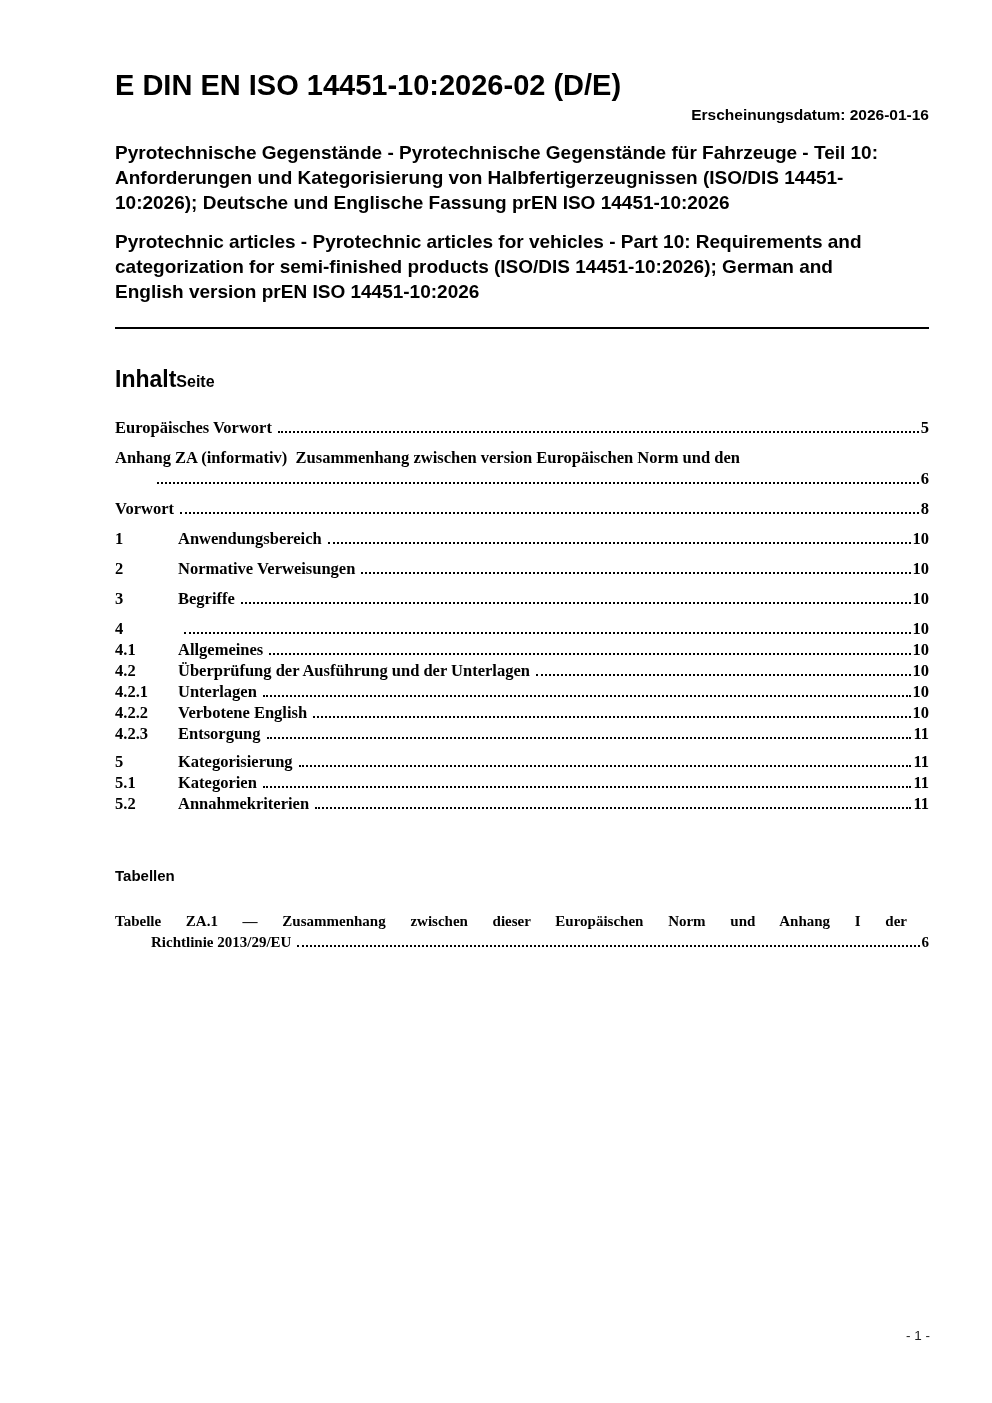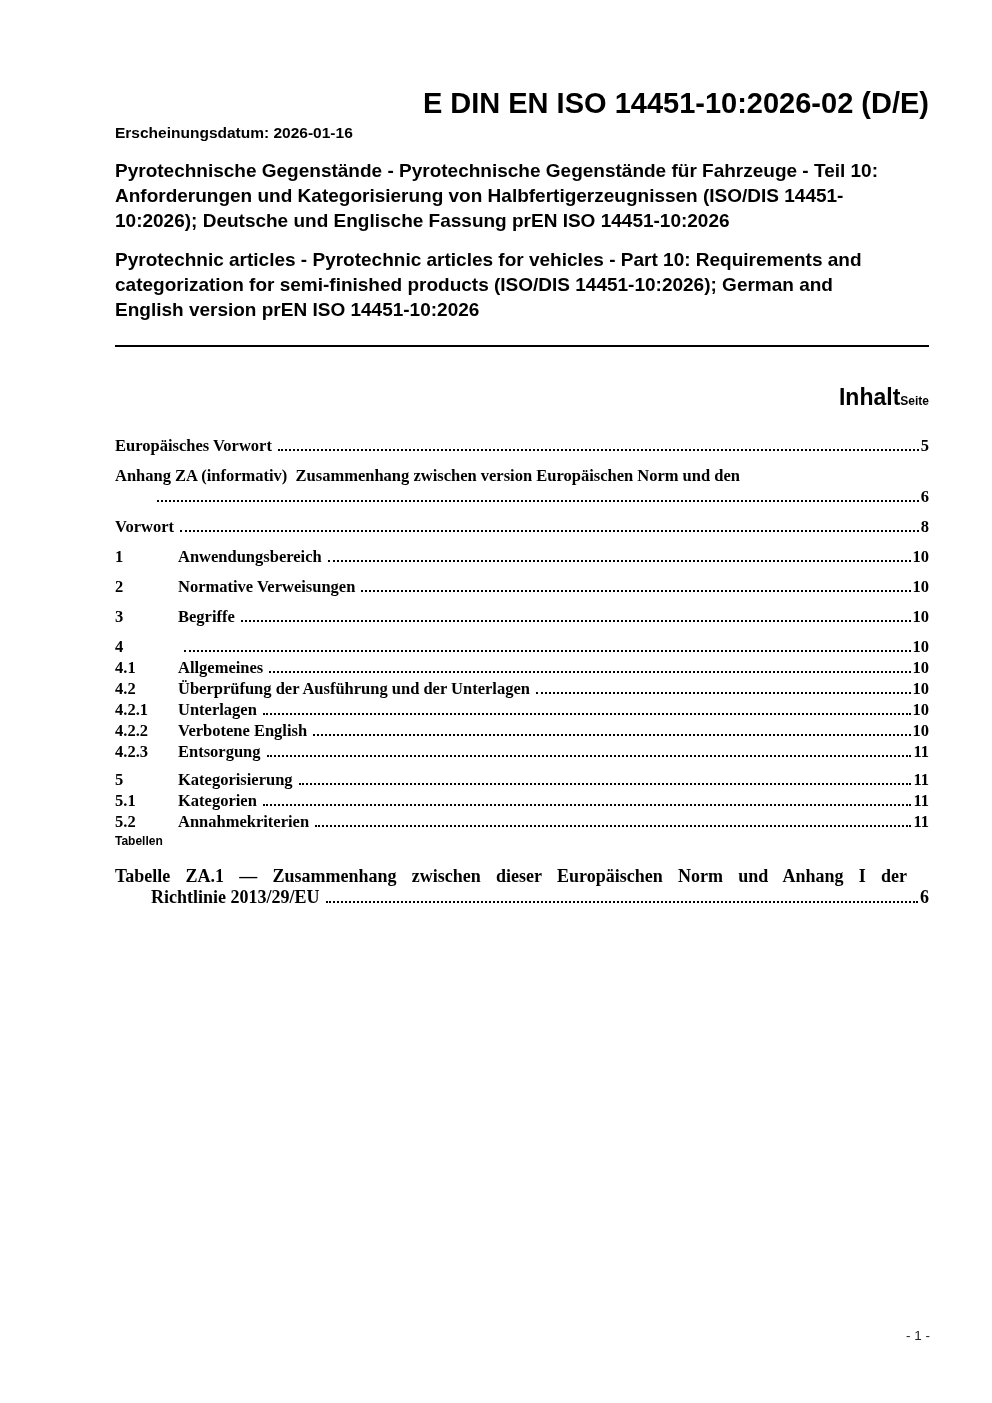--- a/index.html
+++ b/index.html
@@ -3,52 +3,52 @@
 <meta charset="utf-8">
 <style>
   html,body{margin:0;padding:0;}
   body{
     width:992px;height:1403px;position:relative;background:#ffffff;color:#000;
     font-family:"Liberation Sans",sans-serif;overflow:hidden;
   }
   .page{position:absolute;left:115px;top:0;width:814px;}
 
   
-  .doc-number{margin-top:87px;font-size:29px;line-height:33px;font-weight:700;letter-spacing:0;text-align:right;}
-  .publish-date{margin-top:3px;font-size:15.5px;line-height:19px;font-weight:700;}
+  .doc-number{margin-top:69px;font-size:29px;line-height:33px;font-weight:700;letter-spacing:0;}
+  .publish-date{margin-top:3px;font-size:15.5px;line-height:19px;font-weight:700;text-align:right;}
 
   
   .title-block{font-weight:700;font-size:19px;line-height:25px;white-space:pre-line;}
   .title-de{margin-top:16px;}
   .title-en{margin-top:14px;padding-bottom:23px;border-bottom:2.5px solid #000;}
 
   
-  .inhalt-row{margin-top:37px;display:flex;justify-content:flex-end;align-items:baseline;}
+  .inhalt-row{margin-top:37px;display:flex;justify-content:flex-start;align-items:baseline;}
   .inhalt-heading{font-size:23px;line-height:27px;font-weight:700;}
-  .seite-label{font-size:12px;font-weight:700;}
+  .seite-label{font-size:16px;font-weight:700;}
 
   
   .toc-list{margin-top:24px;font-family:"Liberation Serif",serif;font-weight:700;
             font-size:16.5px;line-height:21px;}
   .toc-entry.top{margin-top:9px;}
   .toc-entry.sub{margin-top:0;font-family:Liberation Serif, serif;}
   .toc-entry:first-child{margin-top:0;}
   .toc-entry.sub + .toc-entry.top{margin-top:7px;}
   .toc-line{display:flex;align-items:baseline;}
   .toc-num{flex:0 0 63px;}
   .toc-dots{flex:1 1 auto;min-width:16px;border-bottom:2px dotted #000;margin:0 2px 3px 6px;}
   .toc-page{flex:0 0 auto;}
   .entry-line1{white-space:pre-wrap;}
   .wrap-indent{flex:0 0 36px;}
 
   
-  .tables-heading{font-family:"Liberation Sans",sans-serif;
-                  font-size:12px;line-height:18px;font-weight:700;}
-  .tables-list{margin-top:16px;font-family:"Liberation Serif",serif;font-weight:700;
-               font-size:18px;line-height:21px;}
+  .tables-heading{margin-top:53px;font-family:"Liberation Sans",sans-serif;
+                  font-size:15px;line-height:18px;font-weight:700;}
+  .tables-list{margin-top:26px;font-family:"Liberation Serif",serif;font-weight:700;
+               font-size:15px;line-height:21px;}
   .table-entry-line1{width:792px;text-align:justify;text-align-last:justify;white-space:normal;}
 
   
   .page-footer{position:absolute;right:62px;bottom:60px;font-size:13.5px;color:#222;
                font-family:"Liberation Sans",sans-serif;}
 </style>
 </head>
 <body>
 
 <div class="page">

